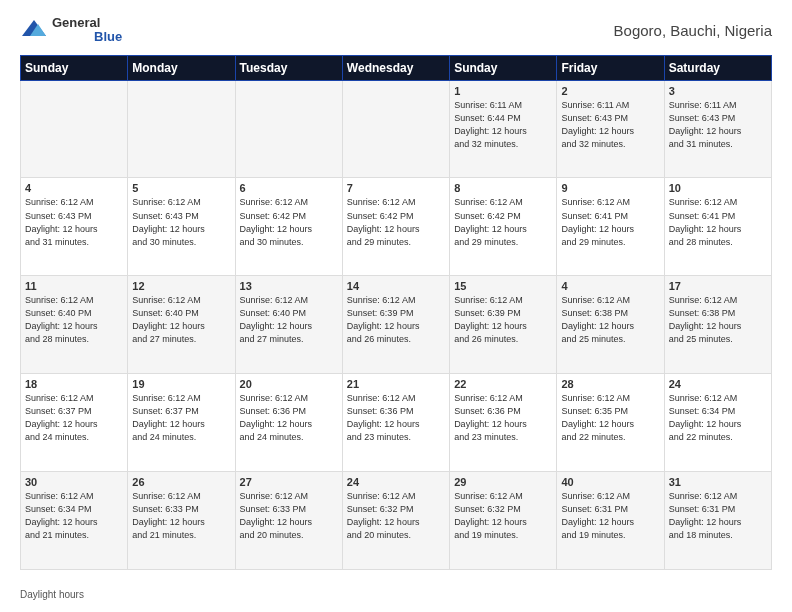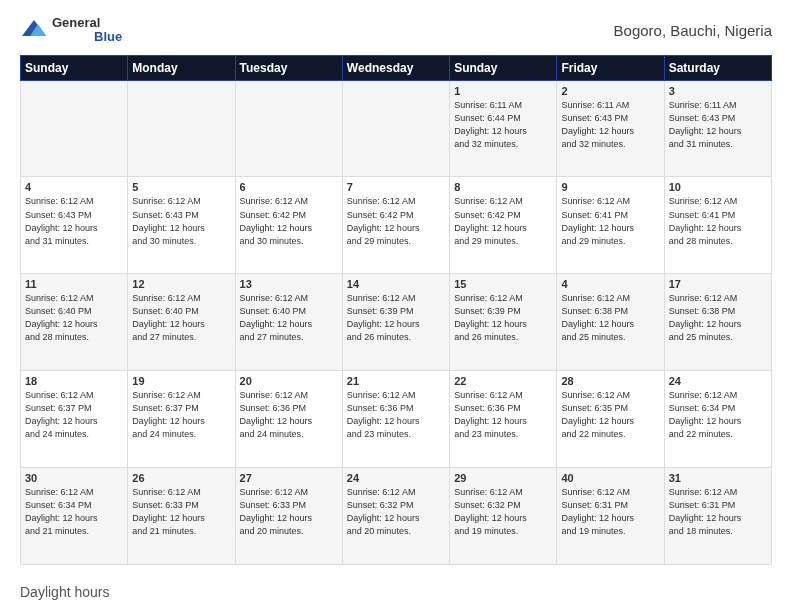--- a/index.html
+++ b/index.html
@@ -94,21 +94,21 @@
     }
     .day-info {
       font-size: 9px;
       line-height: 1.45;
       color: #333;
     }
     .empty-cell {
       background: #f5f5f5 !important;
     }
     .footer {
-      font-size: 14px;
+      font-size: 10px;
       color: #555;
       margin-top: 19px;
       text-align: left;
     }
   </style>
 </head>
 <body>
 
 <div class="page">
   <div class="header">

